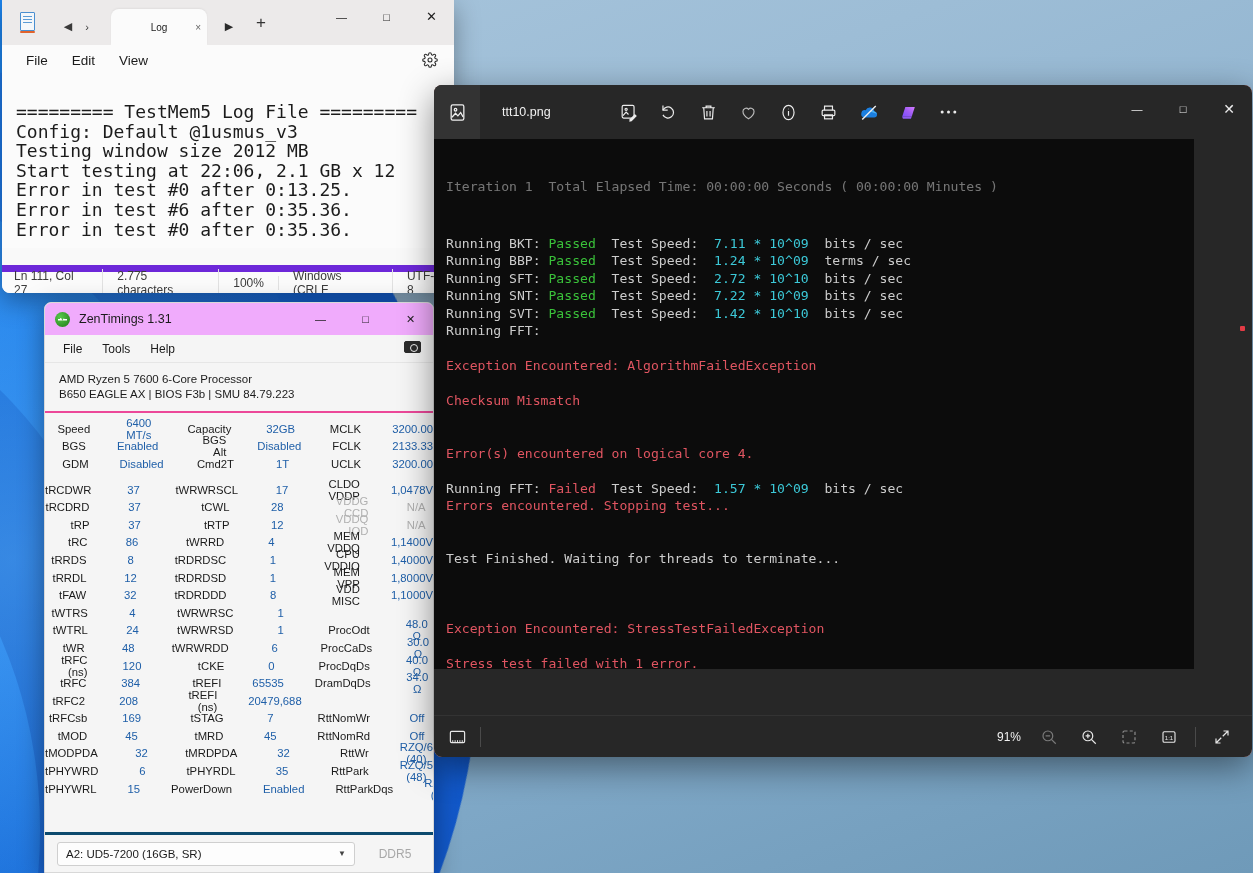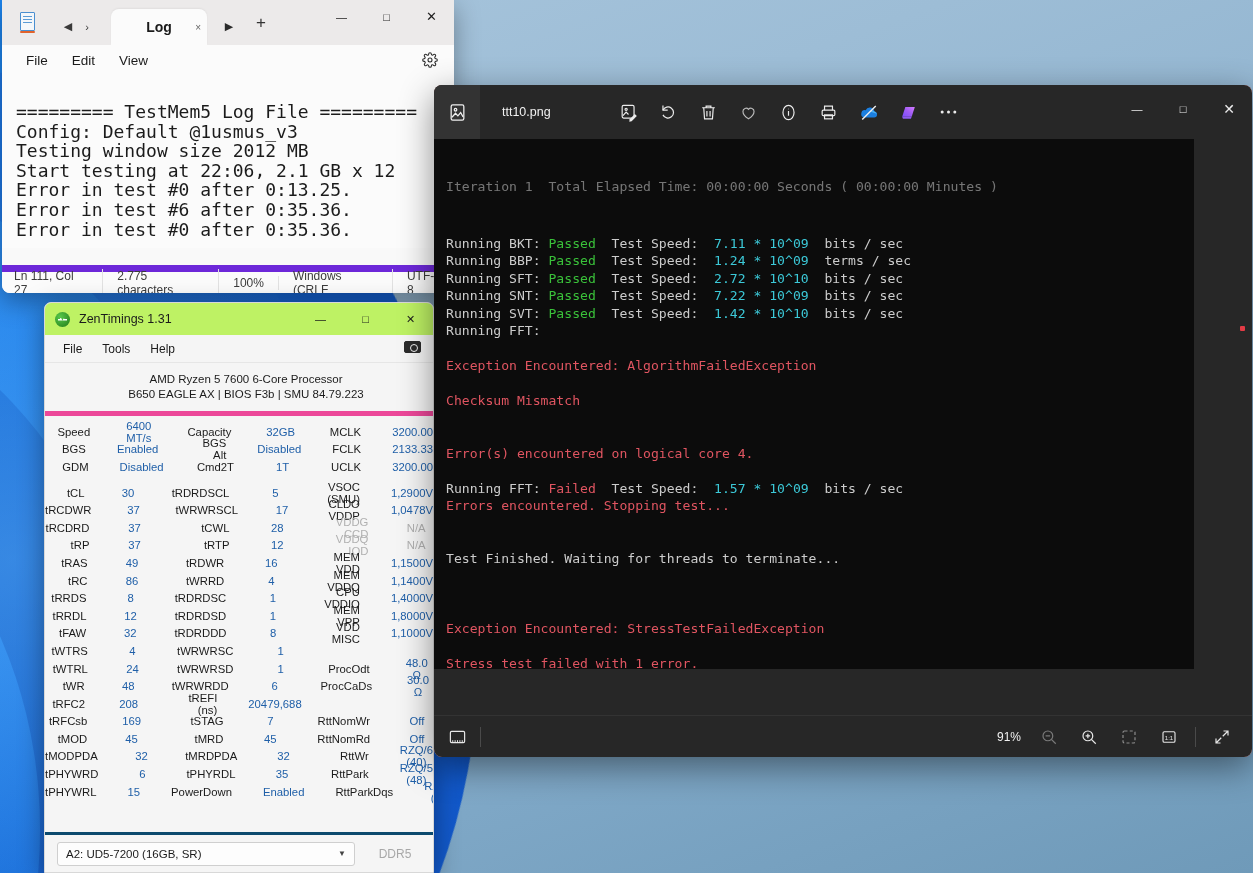--- a/index.html
+++ b/index.html
@@ -72,21 +72,21 @@
     display:flex; align-items:center; gap:3px; margin:0 0 12px 22px; flex:none;
   }
   .np-nav span{ font-size:11px; color:#3a3a3a; width:16px; text-align:center; cursor:default;}
   #np-tab{
     margin-left:16px; margin-bottom:0;
     height:36px; min-width:96px; background:#fbfbfb;
     border-radius:8px 8px 0 0; display:flex; align-items:center; justify-content:center;
     position:relative; padding:0 14px;
     box-shadow:0 -1px 2px rgba(0,0,0,0.05);
   }
-  #np-tab .label{ font-size:14px; color:#1b1b1b; font-weight:700;text-align:right;}
+  #np-tab .label{ font-size:10px; color:#1b1b1b; font-weight:400;text-align:right;}
   #np-tab .chev{ position:absolute; right:6px; font-size:10px; color:#666; }
   .np-ctl{ display:flex; align-items:center; margin:0 0 12px 12px; }
   .np-ctl span{ font-size:11px; color:#2b2b2b; width:20px; text-align:center;}
   #np-newtab{ font-size:17px !important; color:#333 !important; }
   #np-wctls{
     position:absolute; right:0; top:0; height:33px; display:flex;
   }
   #np-wctls div{
     width:45px; height:33px; display:flex; align-items:center; justify-content:center;
     font-size:11px; color:#1b1b1b;
@@ -115,21 +115,21 @@
   
   #zen{
     left:44px; top:302px; width:390px; height:571px;
     background:#f5f5f5;
     border-radius:7px 7px 0 0;
     box-shadow:0 6px 26px rgba(0,0,0,0.38);
     border:1px solid #d8d8d8;
     font-size:11.5px; color:#1b1b1b;
   }
   #zen-title{
-    height:32px; background:#bef264; display:flex; align-items:center; position:relative;
+    height:32px; background:#f0abfc; display:flex; align-items:center; position:relative;
   }
   #zen-logo{
     width:15px;height:15px;margin-left:10px;border-radius:50%;
     background:radial-gradient(circle at 35% 32%,#57c84a,#1f7a18);
     position:relative; flex:none;
   }
   #zen-logo::after{
     content:""; position:absolute; left:3px; top:6px; width:9px; height:3px;
     background:#fff; clip-path:polygon(0 50%,20% 50%,32% 0,48% 100%,62% 30%,75% 50%,100% 50%,100% 100%,0 100%);
   }
@@ -138,21 +138,21 @@
   #zen-wctls div{ width:45px;height:32px;display:flex;align-items:center;justify-content:center;font-size:11px;color:#1b1b1b;}
   #zen-menu{
     height:28px; background:#f5f5f5; display:flex; align-items:center; gap:2px; padding-left:9px;
     position:relative; border-bottom:1px solid #e6e6e6;
   }
   #zen-menu .mi{ font-size:12px; padding:3px 9px; color:#1b1b1b;}
   #zen-cam{ position:absolute; right:12px; top:6px; width:17px; height:12px;
     border:1.6px solid #2b2b2b; border-radius:2px; background:#2b2b2b;}
   #zen-cam::after{ content:""; position:absolute; right:2px; top:2.2px; width:6px;height:6px;
     border:1.4px solid #f5f5f5; border-radius:50%;}
-  #zen-cpu{ padding:9px 0 9px 14px; line-height:15px; font-size:11.5px; border-bottom:5px solid #ec4899;text-align:center;}
+  #zen-cpu{ padding:9px 0 9px 14px; line-height:15px; font-size:11.5px; border-bottom:2px solid #ec4899;}
   #zen-grid{ padding:7px 0 0 0; }
   .zrow{ display:flex; align-items:center; height:17.6px;gap:31px;}
   .zrow .lbl{ text-align:right; font-size:11.3px; color:#1b1b1b;}
   .zrow .val{ text-align:center; font-size:11.3px; color:#1f5fa8;}
   .zrow .val.dim, .zrow .lbl.dim{ color:#b0b0b0;}
   
   .c1l{ width:82px; } .c1v{ width:52px; }
   .c2l{ width:92px; } .c2v{ width:62px; }
   .c3l{ width:80px; } .c3v{ width:62px; }
   .topsec .c1l{ width:82px;} .topsec .c1v{ width:64px;}
@@ -325,28 +325,20 @@
           <div class="val c1v">Disabled</div>
           <div class="lbl c2l">Cmd2T</div>
           <div class="val c2v">1T</div>
           <div class="lbl c3l">UCLK</div>
           <div class="val c3v">3200.00</div>
         </div>
       </div>
     <div style="height:8px"></div>
     <div id="zen-main">
         <div class="zrow">
-          <div class="lbl c1l">tCL</div>
-          <div class="val c1v">30</div>
-          <div class="lbl c2l">tRDRDSCL</div>
-          <div class="val c2v">5</div>
-          <div class="lbl c3l">VSOC (SMU)</div>
-          <div class="val c3v">1,2900V</div>
-        </div>
-        <div class="zrow">
           <div class="lbl c1l">tRCDWR</div>
           <div class="val c1v">37</div>
           <div class="lbl c2l">tWRWRSCL</div>
           <div class="val c2v">17</div>
           <div class="lbl c3l">CLDO VDDP</div>
           <div class="val c3v">1,0478V</div>
         </div>
         <div class="zrow">
           <div class="lbl c1l">tRCDRD</div>
           <div class="val c1v">37</div>
@@ -357,28 +349,20 @@
         </div>
         <div class="zrow">
           <div class="lbl c1l">tRP</div>
           <div class="val c1v">37</div>
           <div class="lbl c2l">tRTP</div>
           <div class="val c2v">12</div>
           <div class="lbl c3l dim">VDDQ IOD</div>
           <div class="val c3v dim">N/A</div>
         </div>
         <div class="zrow">
-          <div class="lbl c1l">tRAS</div>
-          <div class="val c1v">49</div>
-          <div class="lbl c2l">tRDWR</div>
-          <div class="val c2v">16</div>
-          <div class="lbl c3l">MEM VDD</div>
-          <div class="val c3v">1,1500V</div>
-        </div>
-        <div class="zrow">
           <div class="lbl c1l">tRC</div>
           <div class="val c1v">86</div>
           <div class="lbl c2l">tWRRD</div>
           <div class="val c2v">4</div>
           <div class="lbl c3l">MEM VDDQ</div>
           <div class="val c3v">1,1400V</div>
         </div>
         <div class="zrow">
           <div class="lbl c1l">tRRDS</div>
           <div class="val c1v">8</div>
@@ -419,20 +403,36 @@
           <div class="lbl c3l">ProcOdt</div>
           <div class="val c3v">48.0 Ω</div>
         </div>
         <div class="zrow">
           <div class="lbl c1l">tWR</div>
           <div class="val c1v">48</div>
           <div class="lbl c2l">tWRWRDD</div>
           <div class="val c2v">6</div>
           <div class="lbl c3l">ProcCaDs</div>
           <div class="val c3v">30.0 Ω</div>
+        </div>
+        <div class="zrow">
+          <div class="lbl c1l">tRFC (ns)</div>
+          <div class="val c1v">120</div>
+          <div class="lbl c2l">tCKE</div>
+          <div class="val c2v">0</div>
+          <div class="lbl c3l">ProcDqDs</div>
+          <div class="val c3v">40.0 Ω</div>
+        </div>
+        <div class="zrow">
+          <div class="lbl c1l">tRFC</div>
+          <div class="val c1v">384</div>
+          <div class="lbl c2l">tREFI</div>
+          <div class="val c2v">65535</div>
+          <div class="lbl c3l">DramDqDs</div>
+          <div class="val c3v">34.0 Ω</div>
         </div>
         <div class="zrow">
           <div class="lbl c1l">tRFC2</div>
           <div class="val c1v">208</div>
           <div class="lbl c2l">tREFI (ns)</div>
           <div class="val c2v">20479,688</div>
           <div class="lbl c3l"></div>
           <div class="val c3v"></div>
         </div>
         <div class="zrow">

